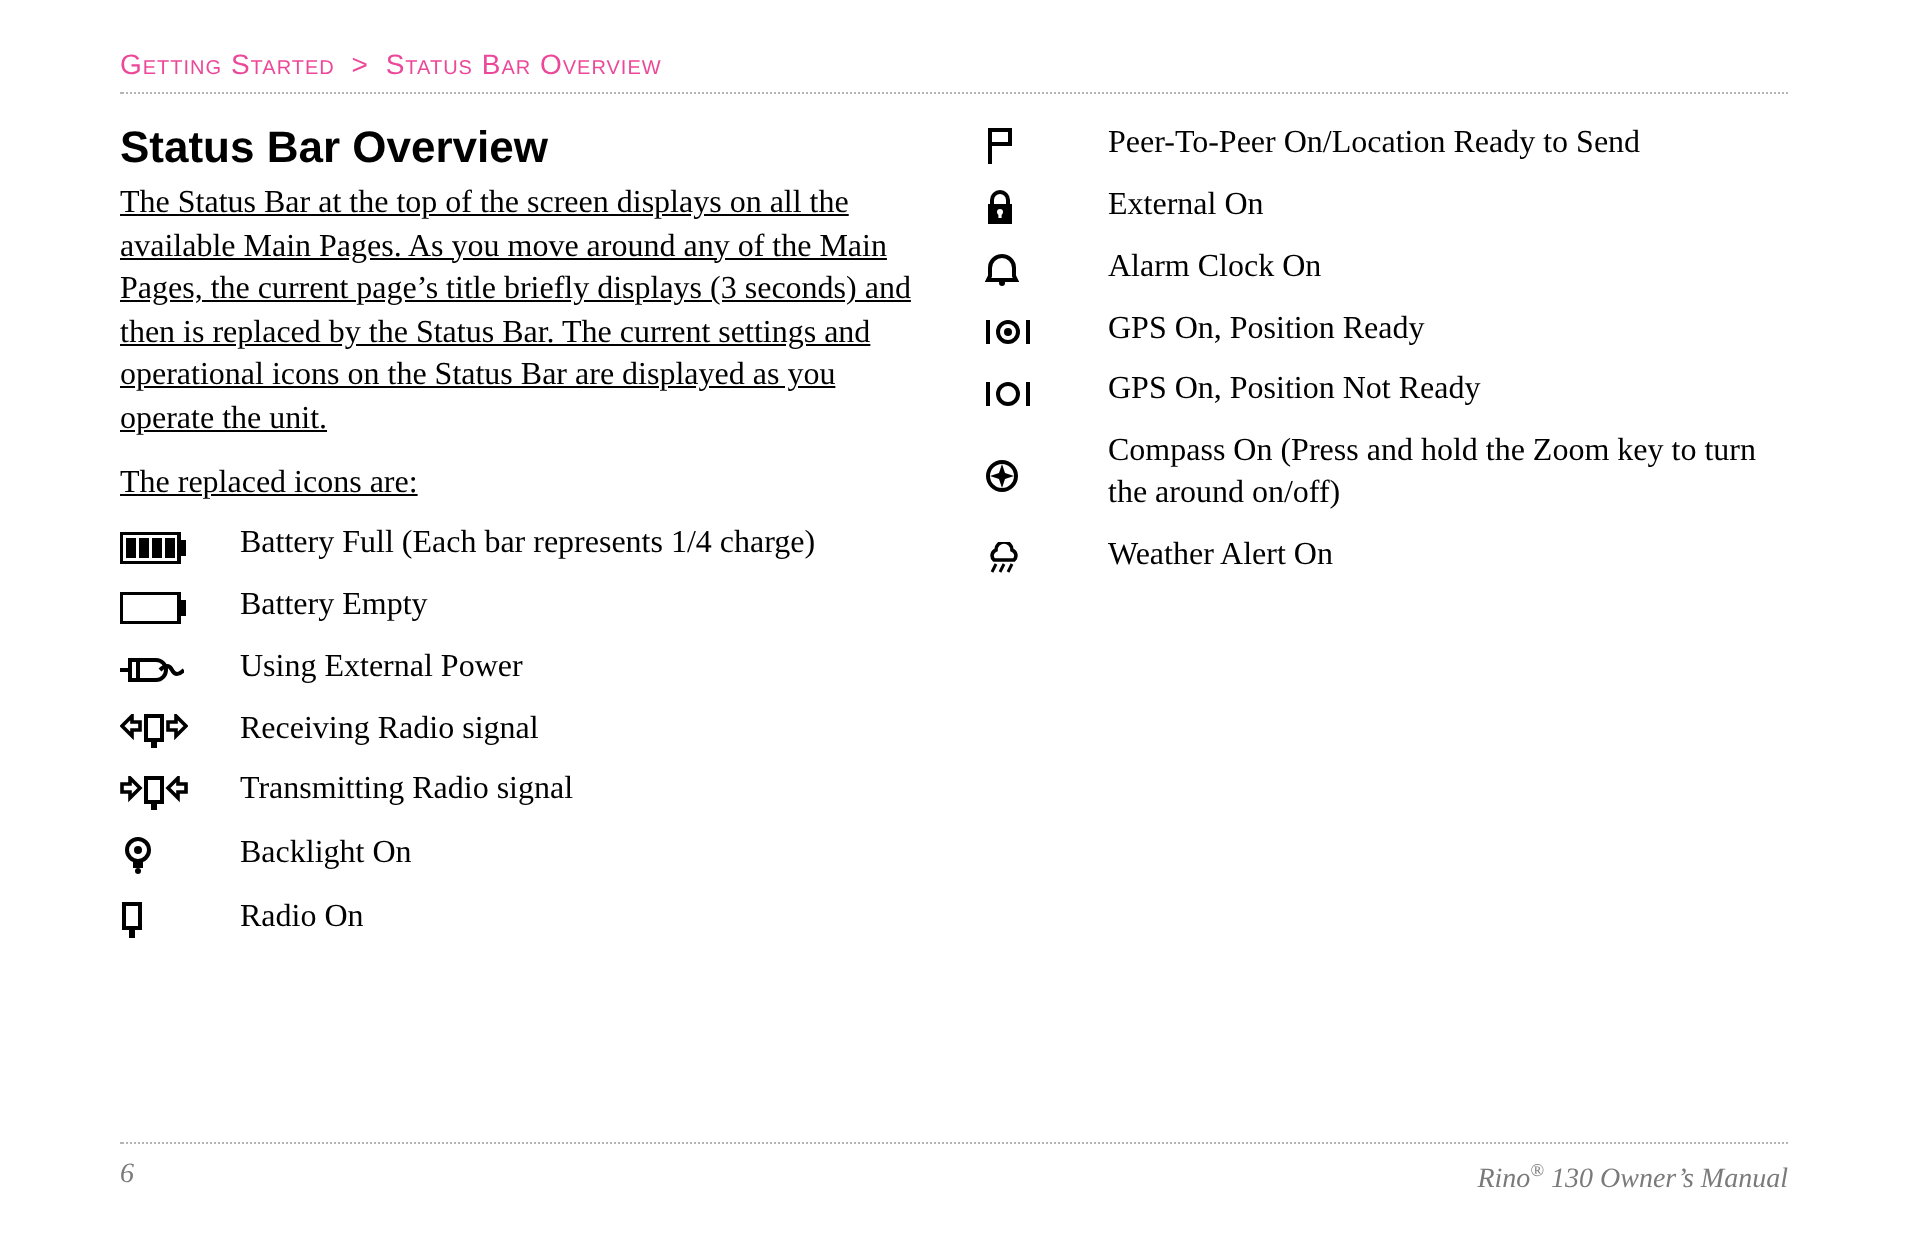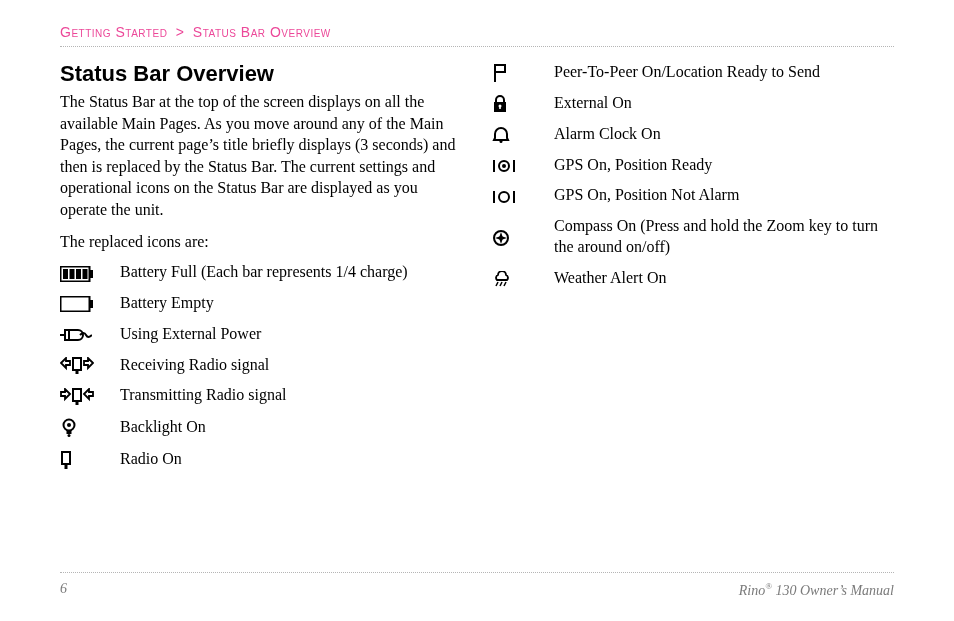--- a/index.html
+++ b/index.html
@@ -39,20 +39,21 @@
     font-family: Arial, Helvetica, sans-serif;
     font-weight: bold;
     font-size: 22px;
     margin: 0 0 4px 0;
   }
   p.body, p.lead {
     font-size: 16px;
     line-height: 1.35;
     margin: 0 0 10px 0;
     font-family: Georgia, 'Times New Roman', serif;
+    text-decoration: underline;
   }
   .icon-row {
     display: flex;
     align-items: center;
     margin-bottom: 10px;
     gap: 12px;
   }
   .icon-cell {
     width: 48px;
     min-width: 48px;
@@ -233,21 +234,21 @@
       </div>
 
       <div class="icon-row">
         <div class="icon-cell">
           <svg width="24" height="16" viewBox="0 0 24 16">
             <line x1="2" y1="2" x2="2" y2="14" stroke="#000" stroke-width="2"></line>
             <line x1="22" y1="2" x2="22" y2="14" stroke="#000" stroke-width="2"></line>
             <circle cx="12" cy="8" r="5" fill="none" stroke="#000" stroke-width="2"></circle>
           </svg>
         </div>
-        <div class="desc">GPS On, Position Not Alarm</div>
+        <div class="desc">GPS On, Position Not Ready</div>
       </div>
 
       <div class="icon-row">
         <div class="icon-cell">
           <svg width="18" height="18" viewBox="0 0 18 18">
             <circle cx="9" cy="9" r="7" fill="none" stroke="#000" stroke-width="2"></circle>
             <polygon points="9,3 11,9 9,15 7,9" fill="#000"></polygon>
             <polygon points="3,9 9,7 15,9 9,11" fill="#000"></polygon>
           </svg>
         </div>

